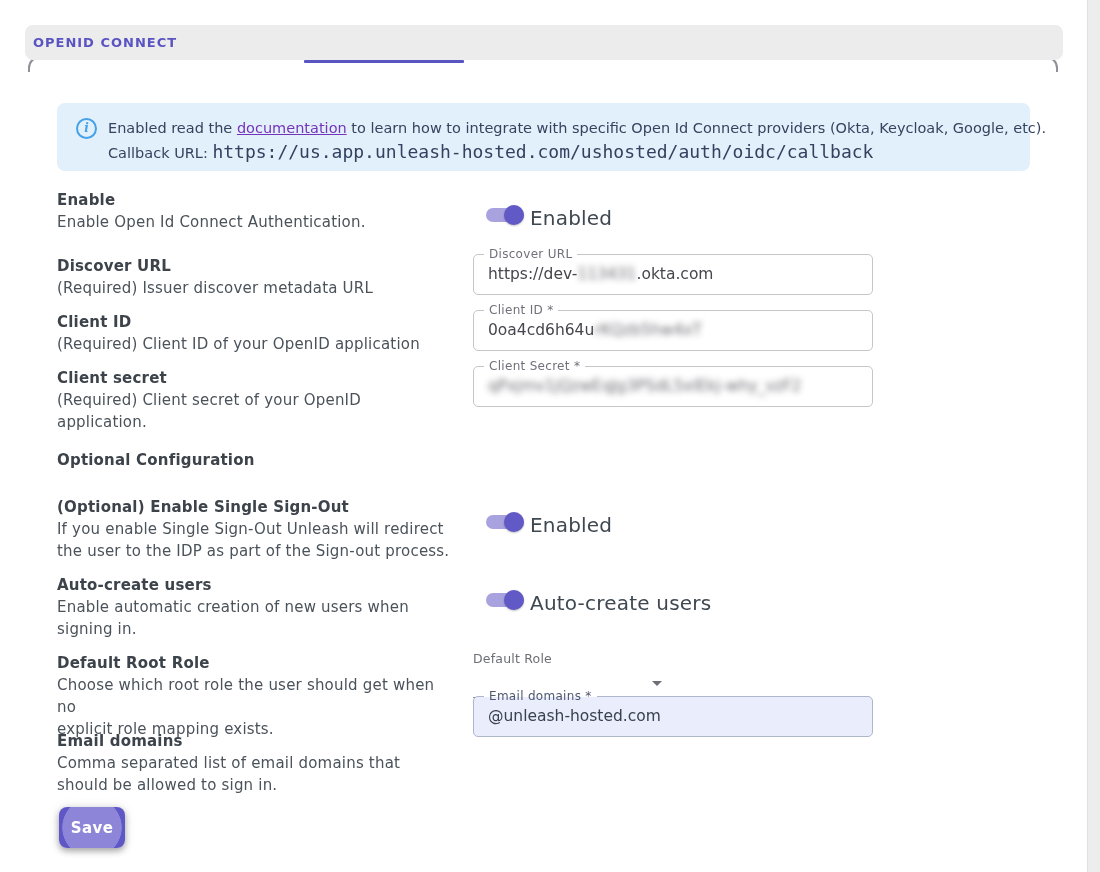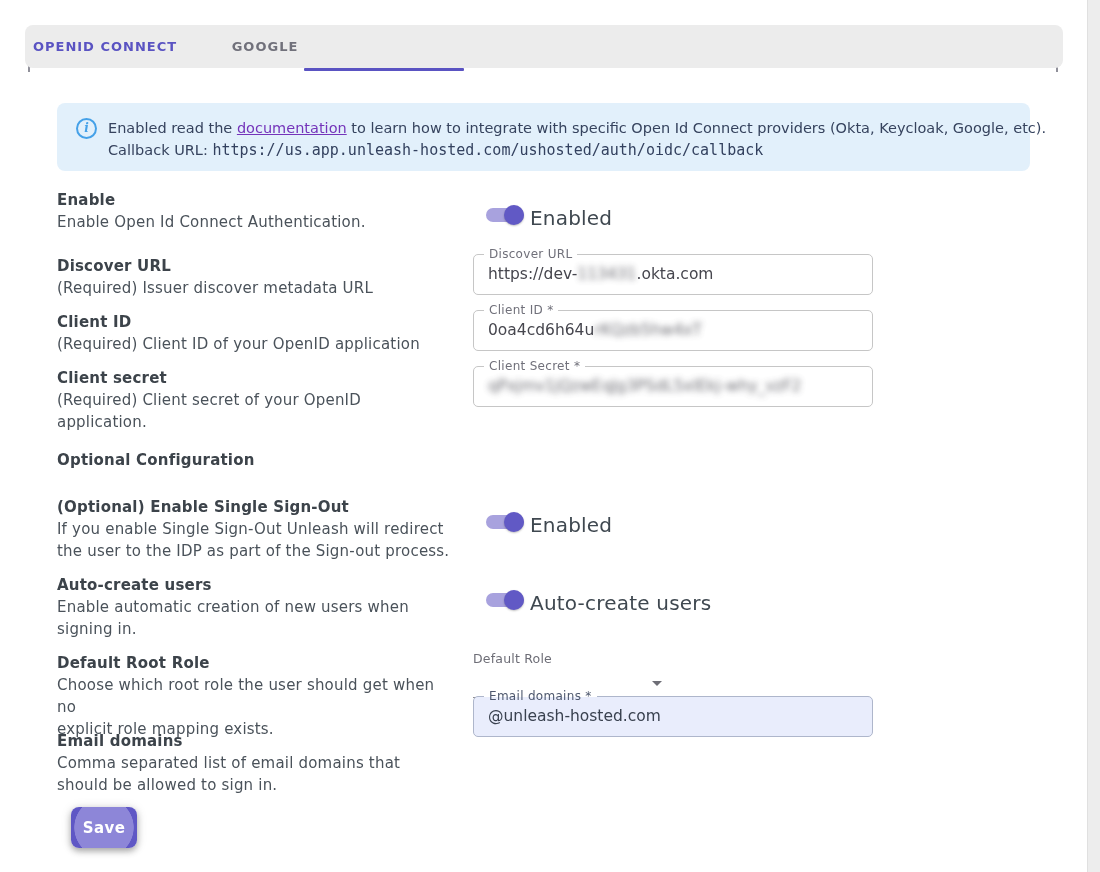--- a/index.html
+++ b/index.html
@@ -6,23 +6,23 @@
   body{
     width:1100px;height:872px;position:relative;overflow:hidden;
     background:#ffffff;
     font-family:"DejaVu Sans","Liberation Sans",sans-serif;
     color:#4a525a;
   }
   .abs{position:absolute;}
 
   
   .tabbar{
-    left:25px;top:25px;width:1038px;height:43px;
+    left:25px;top:25px;width:1038px;height:35px;
     background:#ececec;border-radius:8px;
-    display:flex;justify-content:flex-start;align-items:stretch;
+    display:flex;justify-content:space-between;align-items:stretch;
     z-index:2;
   }
   .tab{
     width:160px;display:flex;align-items:center;justify-content:center;
     font-size:13px;font-weight:bold;letter-spacing:1px;
     color:#71717b;cursor:pointer;text-transform:uppercase;
   }
   .tab.active{color:#5a53c2;}
   .tab-indicator{
     position:absolute;left:calc(50% - 240px);bottom:-3px;
@@ -42,21 +42,21 @@
   }
   .info-icon{
     position:absolute;left:19px;top:15px;width:17px;height:17px;
     border:2px solid #45a1e8;border-radius:50%;color:#45a1e8;
     font-size:12px;font-weight:bold;line-height:17px;text-align:center;
     font-family:"DejaVu Serif","Liberation Serif",serif;font-style:italic;
   }
   .banner-line1{position:absolute;left:51px;top:17px;white-space:nowrap;}
   .banner-line2{position:absolute;left:51px;top:38px;white-space:nowrap;}
   .doc-link{color:#7434ba;text-decoration:underline;cursor:pointer;text-align:right;}
-  .mono{font-family:"DejaVu Sans Mono","Liberation Mono",monospace;font-size:15px;color:#33415f;}
+  .mono{font-family:"DejaVu Sans Mono","Liberation Mono",monospace;font-size:18px;color:#33415f;}
 
   
   .h{left:57px;width:400px;font-size:15px;font-weight:bold;color:#3c434a;letter-spacing:.2px;line-height:22px;}
   .d{left:57px;width:400px;font-size:15px;color:#4a525a;letter-spacing:.2px;line-height:22px;white-space:pre-line;}
   .h2{left:57px;font-size:15px;font-weight:bold;color:#3c434a;letter-spacing:.2px;}
 
   
   .switch{width:38px;height:20px;cursor:pointer;}
   .switch .track{position:absolute;left:0;top:3px;width:38px;height:14px;border-radius:7px;background:#a8a2de;}
   .switch .thumb{position:absolute;right:0;top:0;width:20px;height:20px;border-radius:50%;background:#6159c5;box-shadow:0 1px 2px rgba(0,0,0,.25);}
@@ -83,35 +83,33 @@
   .select-underline{width:200px;height:1px;background:#8d8d93;}
   .caret{width:0;height:0;border-left:5px solid transparent;border-right:5px solid transparent;border-top:5px solid #6e6e76;}
 
   
   .save-btn{
     left:59px;top:807px;width:66px;height:41px;border:none;border-radius:8px;
     background:radial-gradient(circle 30px at 50% 50%, #8d86d8 98%, #5f57c5 100%);
     color:#ffffff;font-family:inherit;font-size:15px;font-weight:bold;letter-spacing:.4px;
     box-shadow:0 3px 6px rgba(0,0,0,.3), 0 1px 12px rgba(0,0,0,.12);
     cursor:pointer;
-    margin-left:12px;
   }
 
   
   .scroll-strip{right:0;top:0;width:12px;height:872px;background:#ededed;border-left:1px solid #e0e0e0;}
 </style>
 </head>
 <body>
 
 <div class="abs corner l"></div>
 <div class="abs corner r"></div>
 
 <div class="abs tabbar">
   <div class="tab active">OPENID CONNECT</div>
-  <div class="tab">GOOGLE</div>
   <div class="tab-indicator"></div>
 </div>
 
 <div class="abs banner">
   <span class="info-icon">i</span>
   <div class="banner-line1">
     <span>Enabled read the </span><a class="doc-link">documentation</a><span> to learn how to integrate with specific Open Id Connect providers (Okta, Keycloak, Google, etc).</span>
   </div>
   <div class="banner-line2">
     <span>Callback URL: </span><span class="mono">https://us.app.unleash-hosted.com/ushosted/auth/oidc/callback</span>

